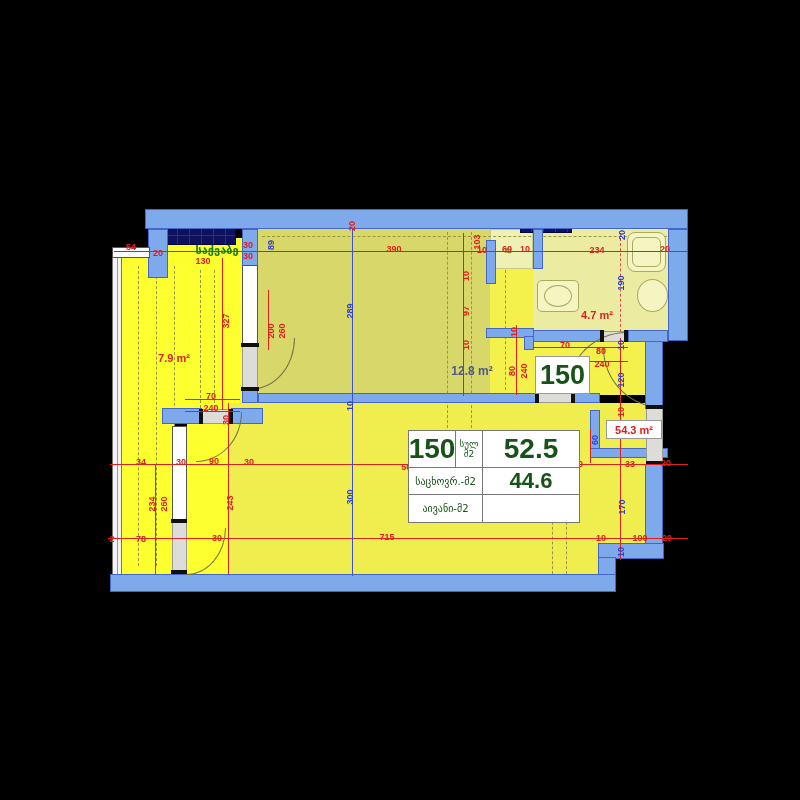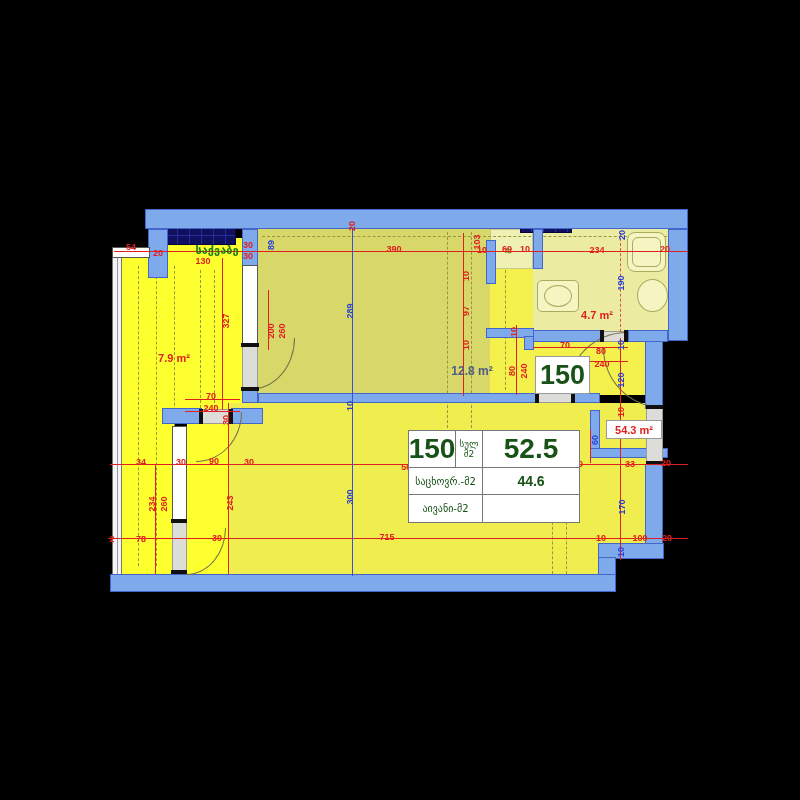--- a/index.html
+++ b/index.html
@@ -35,21 +35,21 @@
   #area-plate{left:606px;top:420px;width:54px;height:17px;font-size:11px;font-weight:700;color:#e02020;}
   .fix{background:#f4f5c0;border:1px solid #aaaa60;z-index:2;}
   #tbl{position:absolute;left:408px;top:430px;width:170px;height:91px;background:#fff;
        border:1px solid #777;display:grid;grid-template-columns:47px 27px 1fr;
        grid-template-rows:37px 27px 27px;color:#175216;z-index:7;}
   .tc{border-right:1px solid #777;border-bottom:1px solid #777;display:flex;align-items:center;
       justify-content:center;overflow:hidden;}
   .tc.last{border-right:0;}
   .tc.bot{border-bottom:0;}
   .num-big{font-size:28px;font-weight:700;}
-  .num-mid{font-size:14px;font-weight:700;}
+  .num-mid{font-size:22px;font-weight:700;}
   .geo-small{font-family:"DejaVu Sans",sans-serif;font-size:9px;text-align:center;line-height:1.15;}
   .geo-row{font-family:"DejaVu Sans",sans-serif;font-size:10px;}
   #washer-icon{position:absolute;left:508px;top:250px;transform:translate(-50%,-50%);
                color:#7f8f20;font-size:13px;font-weight:700;z-index:3;}
 </style>
 </head>
 <body>
 
 <div id="stage">
 

